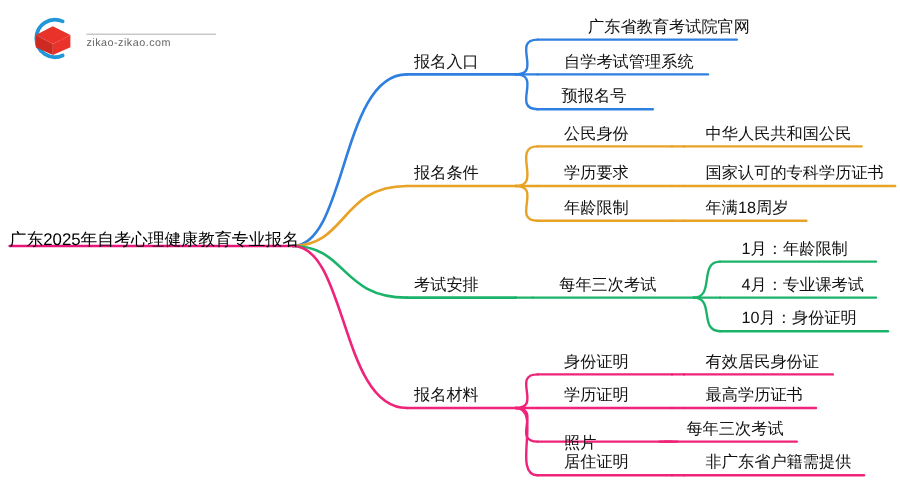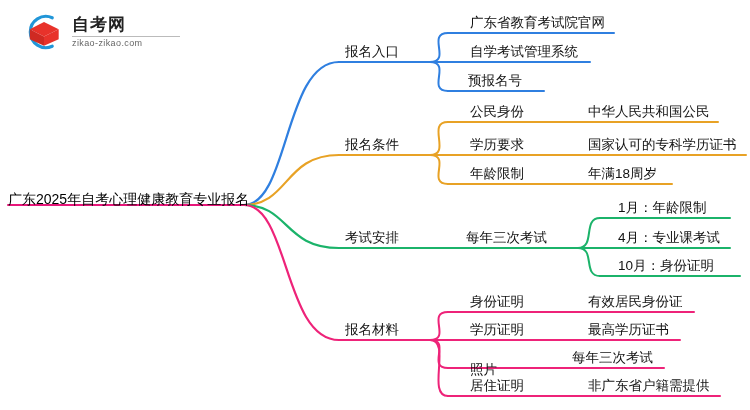--- a/index.html
+++ b/index.html
@@ -93,21 +93,20 @@
   <div class="logo-wrap">
     <svg class="logo-mark" viewBox="0 0 48 48">
       <path d="M33 8.5 A17 17 0 1 0 33 39.5" fill="none" stroke="#2196d8" stroke-width="3.4" stroke-linecap="round"></path>
       <ellipse cx="22.5" cy="24" rx="9.5" ry="8" fill="none" stroke="#2196d8" stroke-width="1.1" opacity="0.55"></ellipse>
       <path d="M24 13 L40 21 L24 29 L8.5 21 Z" fill="#e8322a"></path>
       <path d="M24 29 L40 21 L40 32 L24 39 Z" fill="#e8322a"></path>
       <path d="M24 29 L8.5 21 L8.5 32 L24 39 Z" fill="#cf2a22"></path>
       <path d="M24 26.5 L33 22 L33 31 L24 35.5 Z" fill="#f5a623" opacity="0.0"></path>
     </svg>
     <div class="logo-text">
-      <div class="logo-cn">自考网</div>
       <div class="logo-rule"></div>
       <div class="logo-url">zikao-zikao.com</div>
     </div>
   </div>
 
   <svg id="wires">
       <path d="M 8 205 L 244 205" fill="none" stroke="#e8167a" stroke-width="2" stroke-linecap="round"></path>
       <path d="M 244 205 C 289 205, 284 62, 339 62" fill="none" stroke="#2f7fe0" stroke-width="2.2" stroke-linecap="round"></path>
       <path d="M 339 62 L 430 62" fill="none" stroke="#2f7fe0" stroke-width="2.2" stroke-linecap="round"></path>
       <path d="M 430 62 C 452 62, 426 33, 448 33" fill="none" stroke="#2f7fe0" stroke-width="2" stroke-linecap="round"></path>
@@ -156,21 +155,21 @@
       <path d="M 554 368 L 664 368" fill="none" stroke="#ee2379" stroke-width="2" stroke-linecap="round"></path>
       <path d="M 430 340 C 452 340, 426 396, 448 396" fill="none" stroke="#ee2379" stroke-width="2" stroke-linecap="round"></path>
       <path d="M 448 396 L 560 396" fill="none" stroke="#ee2379" stroke-width="2" stroke-linecap="round"></path>
       <path d="M 560 396 C 578 396, 552 396, 570 396" fill="none" stroke="#ee2379" stroke-width="2" stroke-linecap="round"></path>
       <path d="M 570 396 L 720 396" fill="none" stroke="#ee2379" stroke-width="2" stroke-linecap="round"></path>
     </svg>
 
   <div id="nodes">
       <div class="node root" style="left: 8px; top: 210px;">广东2025年自考心理健康教育专业报名</div>
       <div class="node l1" style="left: 345px; top: 62px;">报名入口</div>
-      <div class="node l2" style="left: 470px; top: 33px;">广东省教育考试院官网</div>
+      <div class="node l2" style="left: 490px; top: 33px;">广东省教育考试院官网</div>
       <div class="node l2" style="left: 470px; top: 62px;">自学考试管理系统</div>
       <div class="node l2" style="left: 468px; top: 91px; text-align: center;">预报名号</div>
       <div class="node l1" style="left: 345px; top: 155px;">报名条件</div>
       <div class="node l2" style="left: 470px; top: 122px;">公民身份</div>
       <div class="node l3" style="left: 588px; top: 122px;">中华人民共和国公民</div>
       <div class="node l2" style="left: 470px; top: 155px;">学历要求</div>
       <div class="node l3" style="left: 588px; top: 155px;">国家认可的专科学历证书</div>
       <div class="node l2" style="left: 470px; top: 184px;">年龄限制</div>
       <div class="node l3" style="left: 588px; top: 184px;">年满18周岁</div>
       <div class="node l1" style="left: 345px; top: 248px;">考试安排</div>

